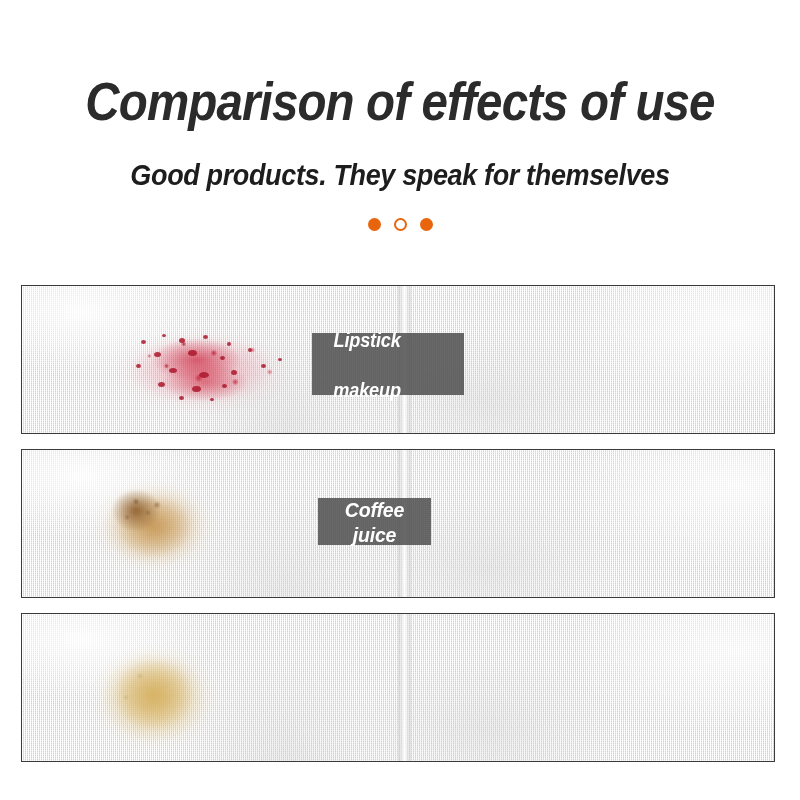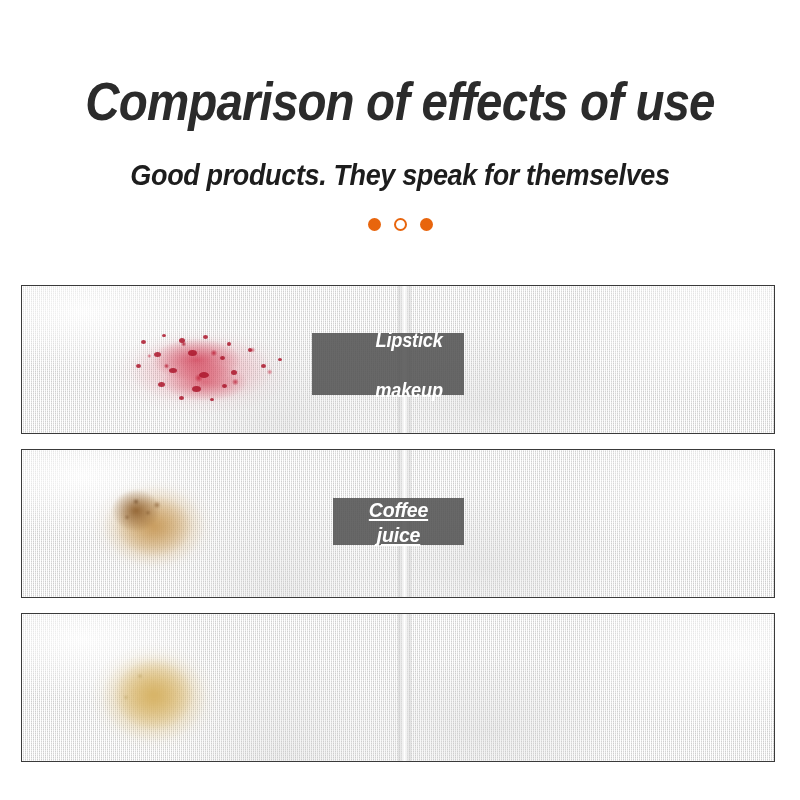--- a/index.html
+++ b/index.html
@@ -143,28 +143,28 @@
 
   
   .chip{
     position:absolute;
     background:rgba(83,83,83,.88);
     color:#ffffff;
     font-family:"Liberation Sans", sans-serif;
     font-weight:bold;font-style:italic;
     font-size:21px;line-height:25px;
     letter-spacing:-.2px;
-    display:flex;align-items:center;justify-content:flex-end;
+    display:flex;align-items:center;justify-content:flex-start;
     text-align:center;
     box-sizing:border-box;
     padding:6px 16px;
   }
   .chip span{transform:scaleX(.93);display:block;}
   #chip-0{left:312px;top:333px;width:152px;height:62px;}
-  #chip-1{left:333px;top:498px;width:131px;height:47px;text-decoration:underline;}
+  #chip-1{left:318px;top:498px;width:113px;height:47px;}
   #chip-2{left:330px;top:654px;width:146px;height:58px;}
 </style>
 </head>
 <body>
 
 <div class="page">
 
   <div class="header">
     <div class="title">Comparison of effects of use</div>
     <div class="subtitle">Good products. They speak for themselves</div>

